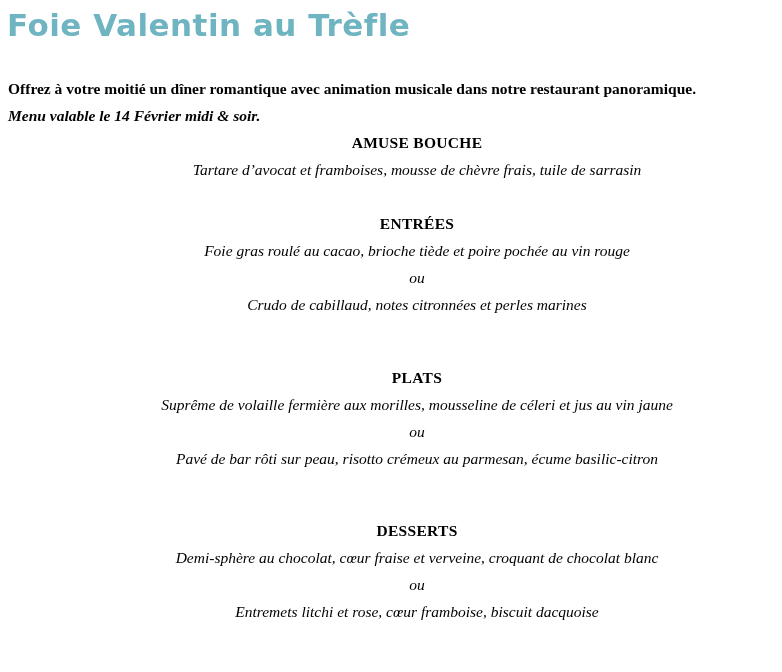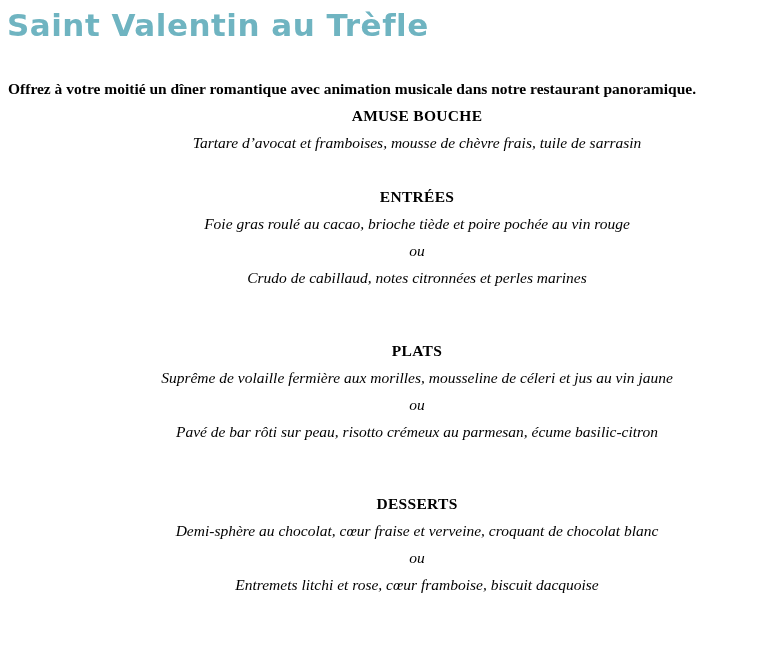--- a/index.html
+++ b/index.html
@@ -54,24 +54,25 @@
   .menu .or {
     font-style: italic;
   }
   .section-entrees .heading { margin-top: 27px; }
   .section-plats .heading { margin-top: 46px; }
   .section-desserts .heading { margin-top: 45px; }
 </style>
 </head>
 <body>
 
-<h1 class="page-title">Saint Valentin au Trèfle</h1>
+<h1 class="page-title">Foie Valentin au Trèfle</h1>
 
 <div class="intro">
   <p>Offrez à votre moitié un dîner romantique avec animation musicale dans notre restaurant panoramique.</p>
+  <p class="italic">Menu valable le 14 Février midi &amp; soir.</p>
 </div>
 
 <div class="menu">
 
   <div class="section section-amuse-bouche">
     <p class="heading">AMUSE BOUCHE</p>
     <p class="dish">Tartare d’avocat et framboises, mousse de chèvre frais, tuile de sarrasin</p>
   </div>
 
   <div class="section section-entrees">

